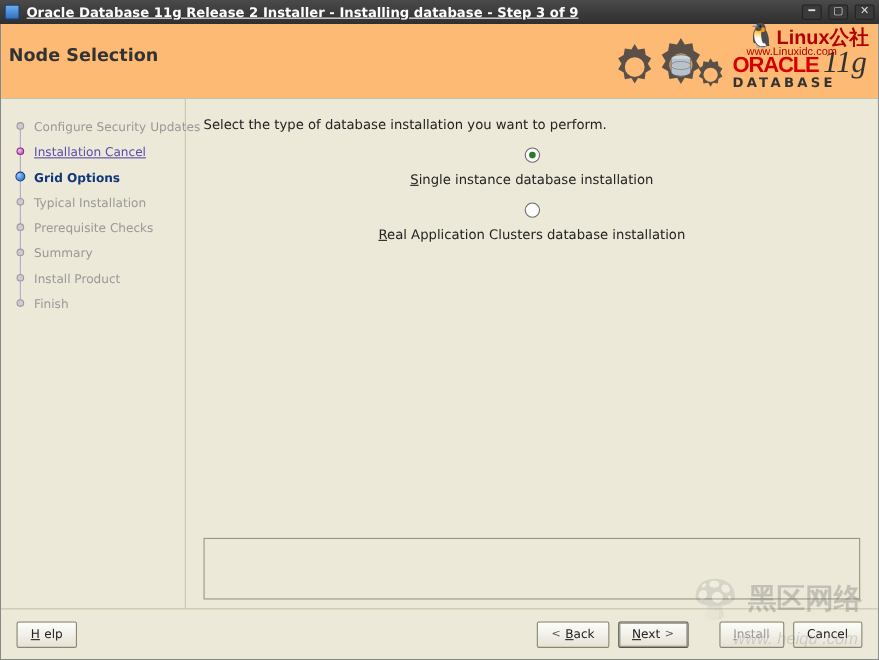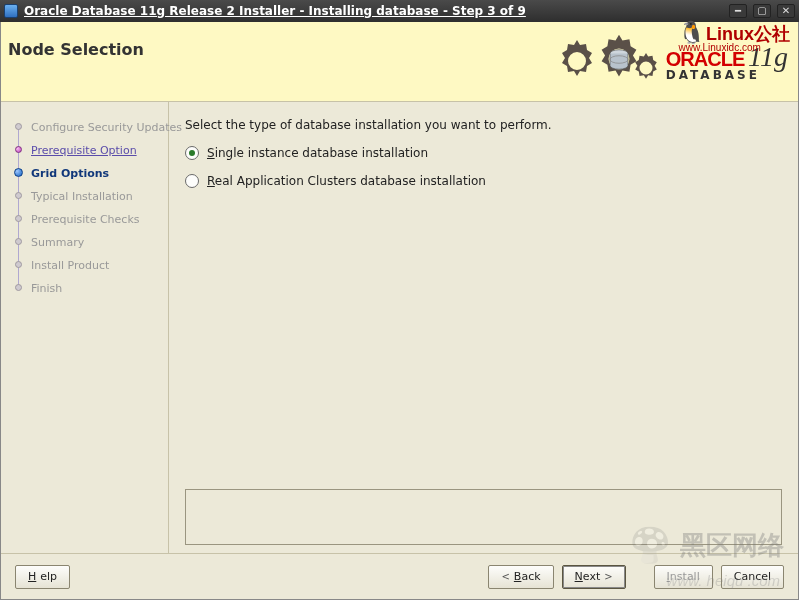--- a/index.html
+++ b/index.html
@@ -46,22 +46,22 @@
   .window {
     width: 799px;
     height: 578px;
     background: #ece9d8;
     display: flex;
     flex-direction: column;
     border: 1px solid #888;
     border-top: none;
   }
   .header {
-    height: 80px;
-    background: #fef9c3;
+    height: 68px;
+    background: #fdba74;
     border-bottom: 1px solid #c7c2a8;
     display: flex;
     align-items: flex-start;
     justify-content: space-between;
     padding: 10px 10px 0 7px;
     position: relative;
   }
   .header .page-title {
     font-size: 16px;
     font-weight: bold;
@@ -145,21 +145,21 @@
   .step-link .step-label { color: #5a4caa; text-decoration: underline; }
   .main {
     flex: 1;
     background: #ece9d8;
     padding: 16px 16px 8px 16px;
     display: flex;
     flex-direction: column;
   }
   .instructions { font-size: 12px; color: #222; margin-bottom: 14px; }
   .radio-group { display: flex; flex-direction: column; gap: 14px; }
-  .radio-row { display: flex; align-items: center; gap: 8px; font-size: 12px; color: #222; }
+  .radio-row { display: flex; align-items: center; gap: 8px; font-size: 12px; color: #222; flex-direction: column; }
   .radio {
     width: 14px; height: 14px;
     border: 1px solid #6a6a6a;
     border-radius: 50%;
     background: #fdfdfb;
     display: flex; align-items: center; justify-content: center;
     flex-shrink: 0;
   }
   .radio.selected::after {
     content:'';
@@ -267,21 +267,21 @@
 
   <div class="content">
     <div class="sidebar">
       <ul class="step-list">
         <li class="step-item">
           <span class="step-dot"></span>
           <span class="step-label">Configure Security Updates</span>
         </li>
         <li class="step-item step-completed">
           <span class="step-dot"></span>
-          <span class="step-label">Prerequisite Option</span>
+          <span class="step-label">Installation Cancel</span>
         </li>
         <li class="step-item step-current">
           <span class="step-dot"></span>
           <span class="step-label">Grid Options</span>
         </li>
         <li class="step-item">
           <span class="step-dot"></span>
           <span class="step-label">Typical Installation</span>
         </li>
         <li class="step-item">

